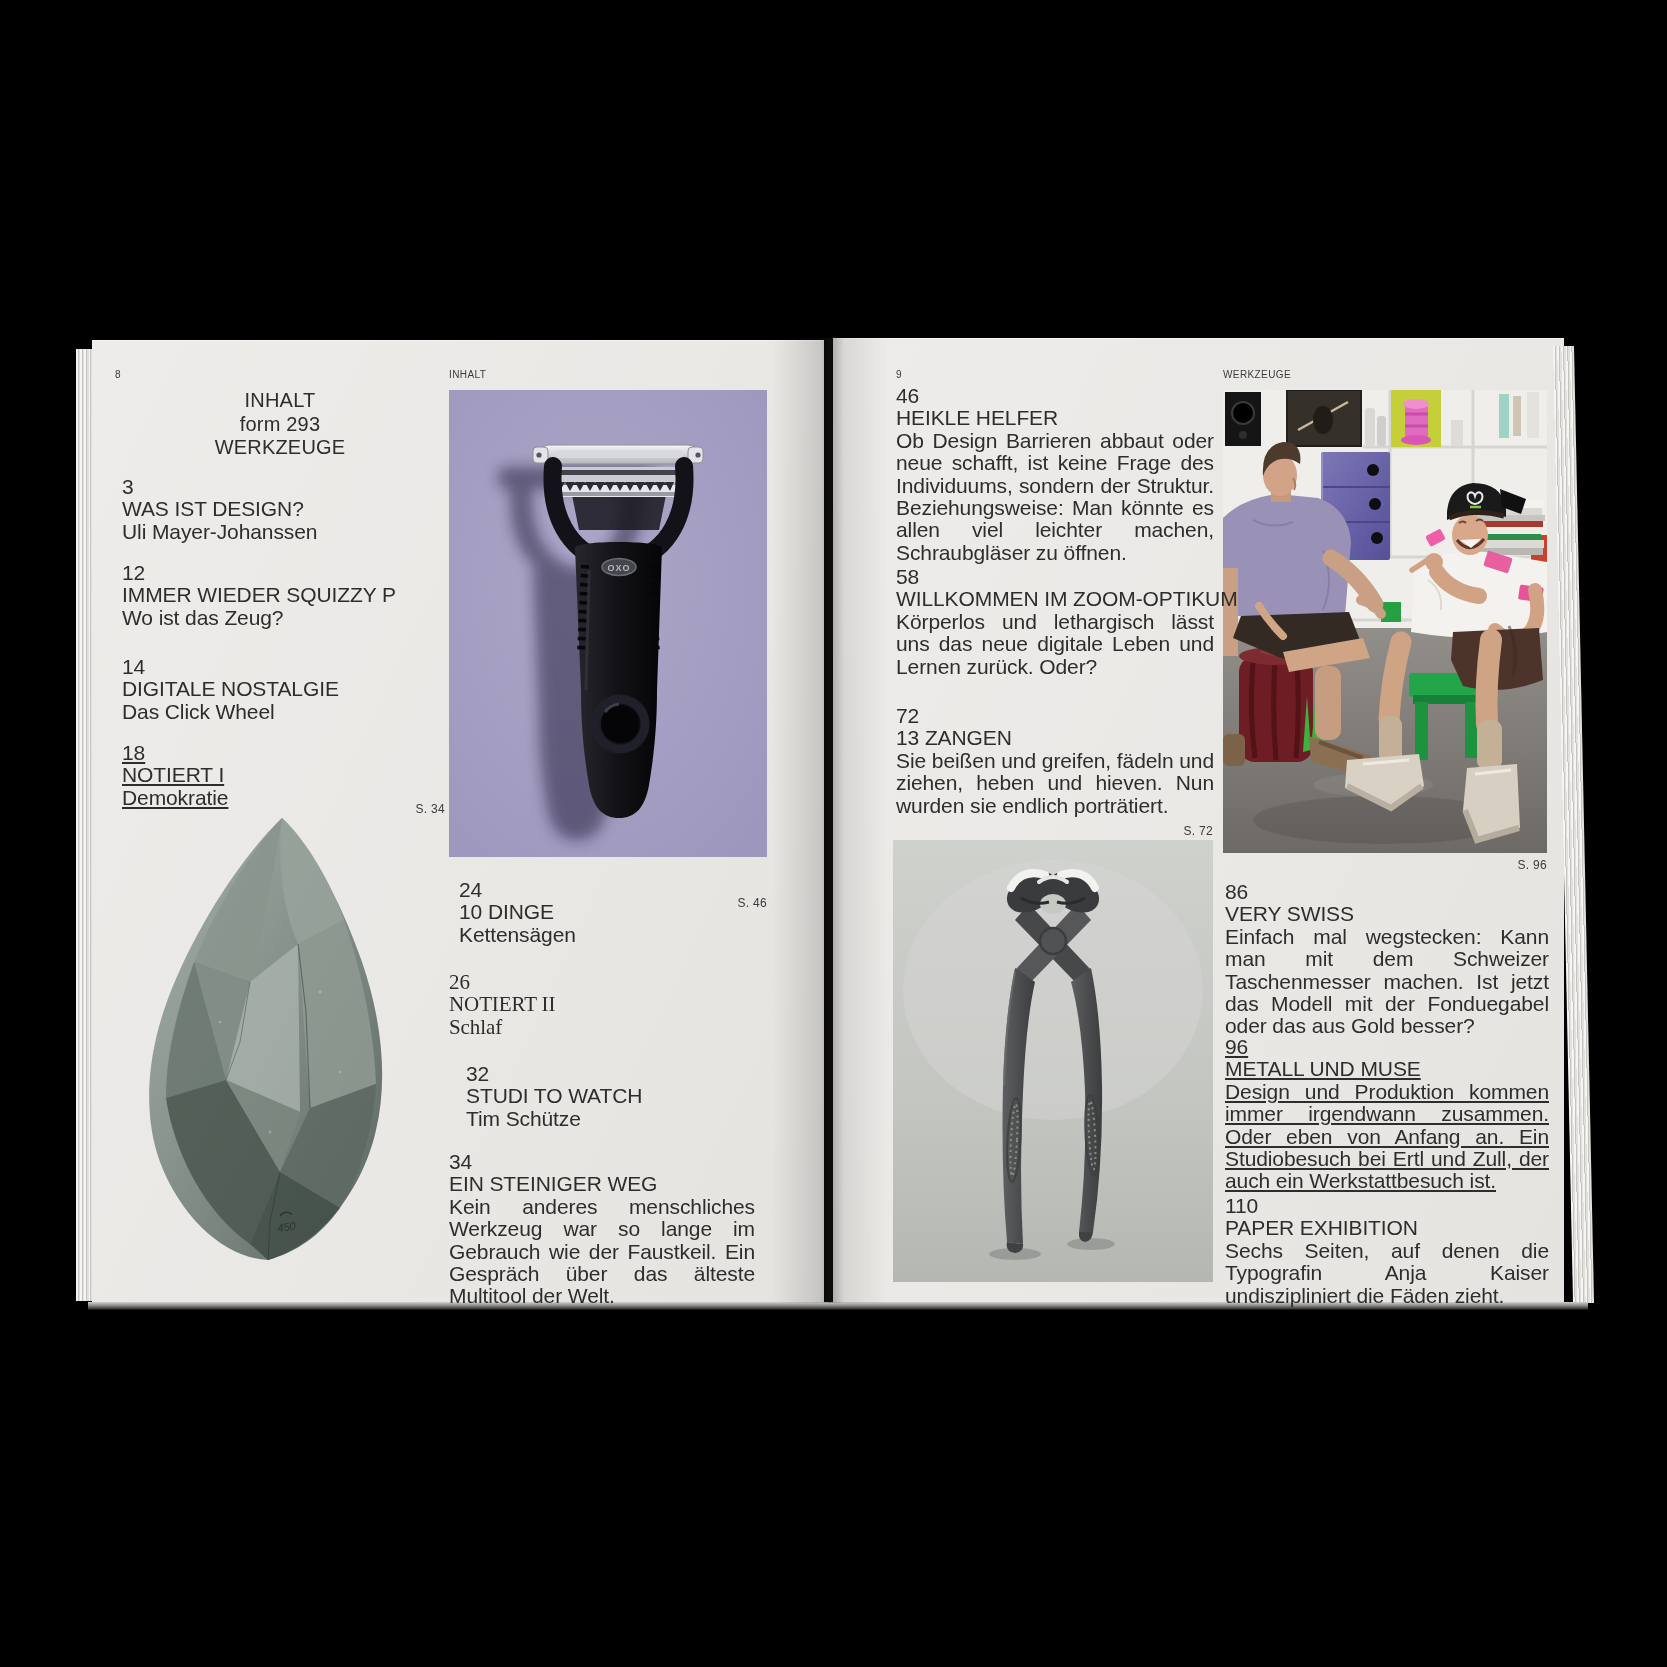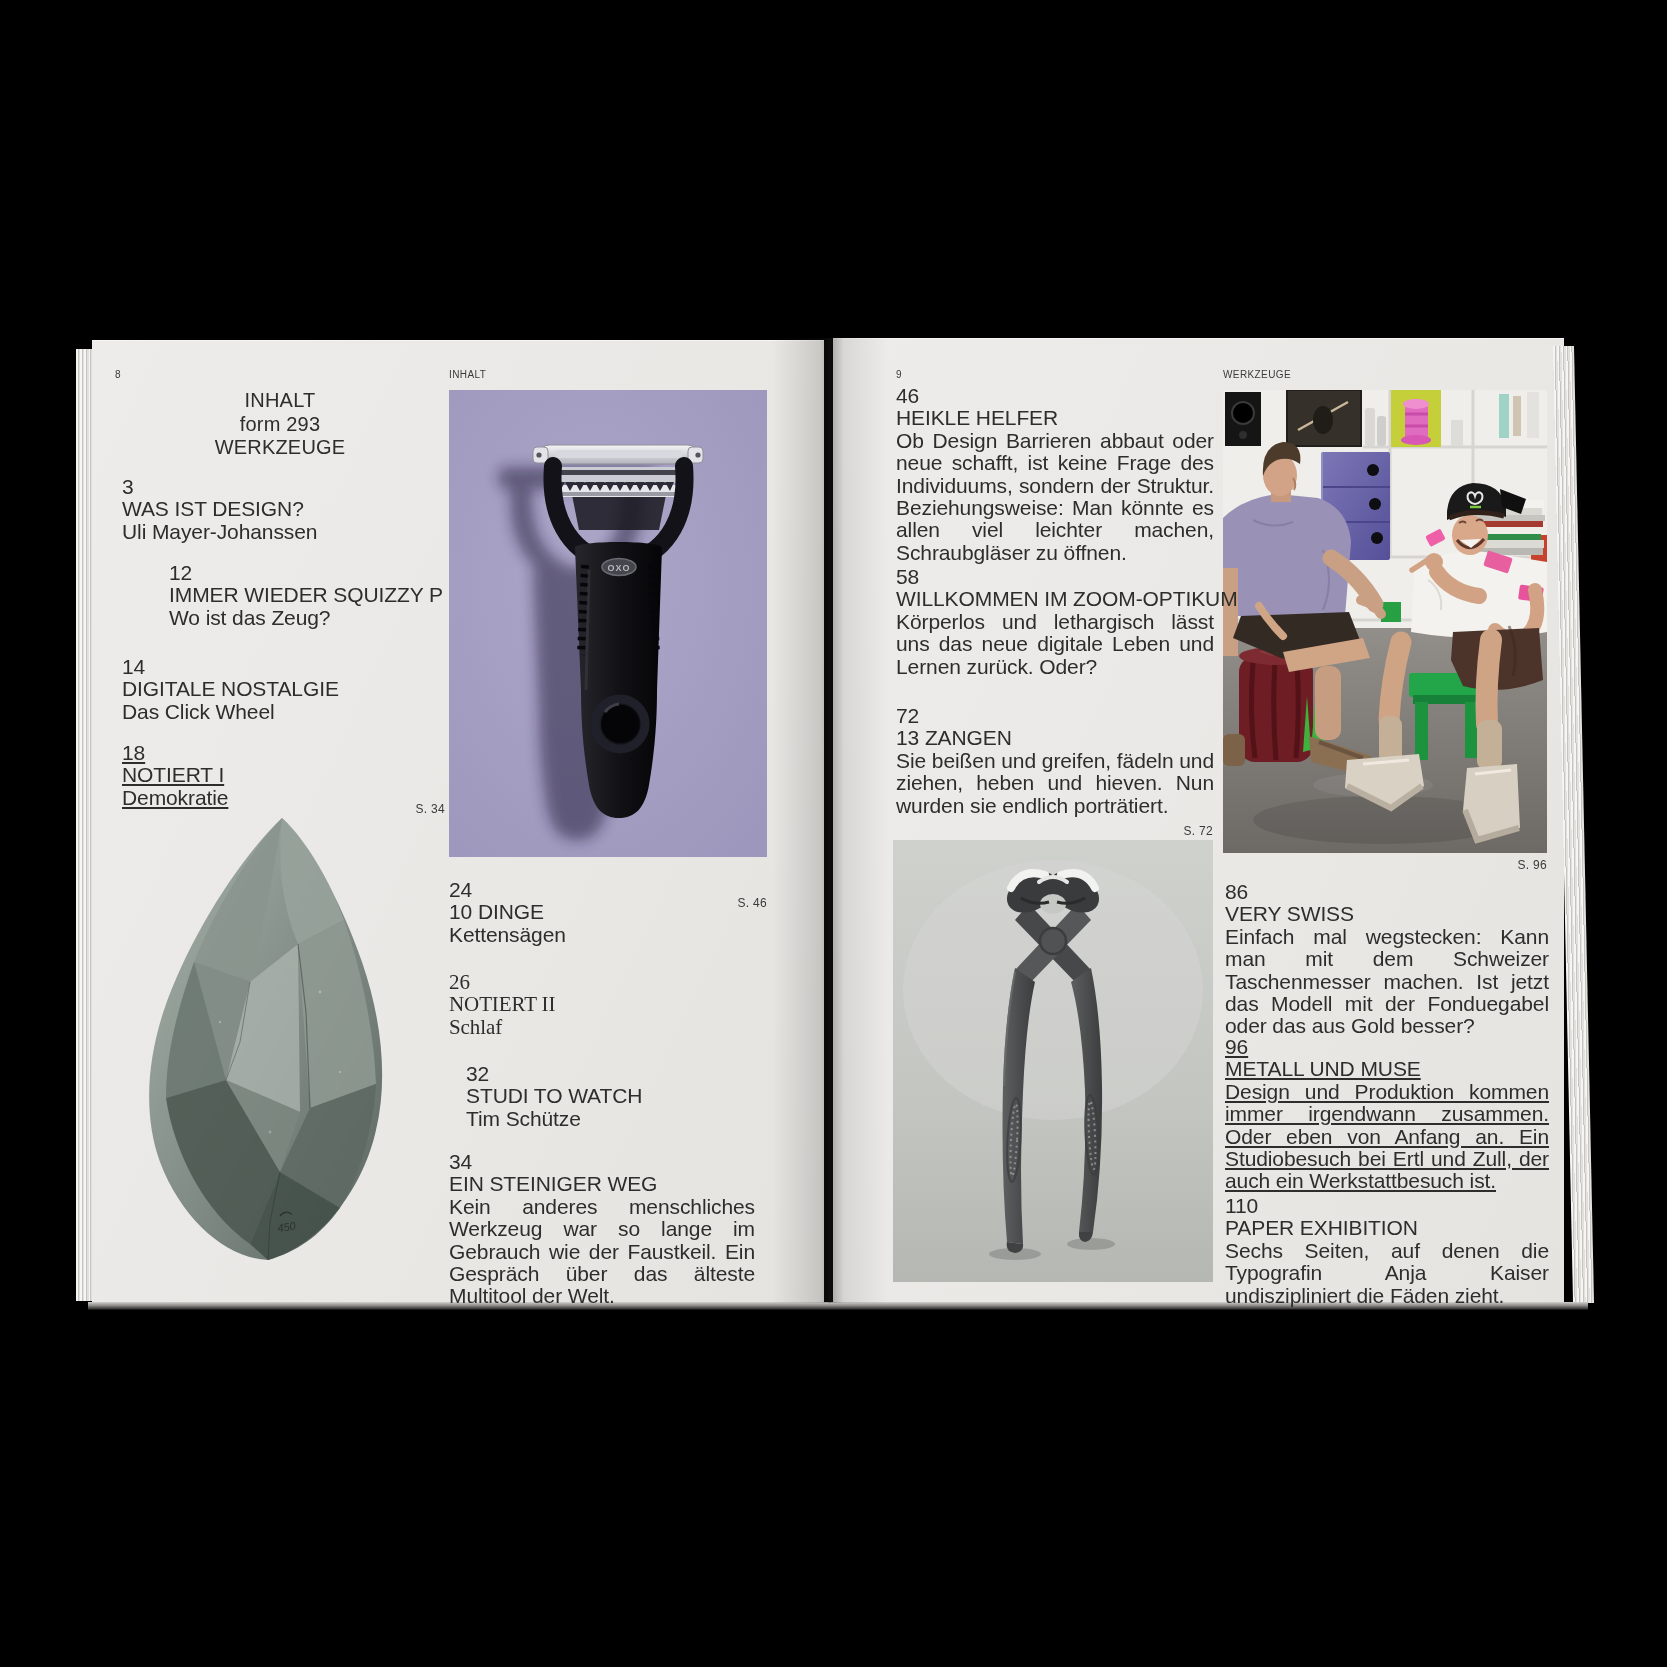--- a/index.html
+++ b/index.html
@@ -41,21 +41,21 @@
     <div>INHALT</div>
     <div>form 293</div>
     <div>WERKZEUGE</div>
   </div>
 
   <div class="entry" style="left:122px;top:476px;width:306px;">
     <div class="num">3</div>
     <div class="ttl">WAS IST DESIGN?</div>
     <div class="dsc">Uli Mayer-Johanssen</div>
   </div>
-  <div class="entry" style="left:122px;top:562px;width:306px;margin-left:47px;">
+  <div class="entry" style="left:122px;top:562px;width:306px;">
     <div class="num">12</div>
     <div class="ttl">IMMER WIEDER SQUIZZY P</div>
     <div class="dsc">Wo ist das Zeug?</div>
   </div>
   <div class="entry" style="left:122px;top:656px;width:306px;">
     <div class="num">14</div>
     <div class="ttl">DIGITALE NOSTALGIE</div>
     <div class="dsc">Das Click Wheel</div>
   </div>
   <div class="entry" style="left:122px;top:742px;width:306px;text-decoration:underline;">
@@ -153,21 +153,21 @@
 
       <circle cx="171" cy="334" r="25" fill="none" stroke="#20202a" stroke-width="9"></circle>
       <circle cx="171" cy="334" r="19" fill="#050508"></circle>
       <path d="M156,322 a20,20 0 0 1 14,-8" fill="none" stroke="#3e3e49" stroke-width="3"></path>
     </svg>
   </div>
 
   <div class="caption" style="left:345px;top:802px;width:100px;">S. 34</div>
   <div class="caption" style="left:667px;top:860px;width:100px;margin-top:36px;">S. 46</div>
 
-  <div class="entry" style="left:449px;top:879px;width:306px;">
+  <div class="entry" style="left:459px;top:879px;width:306px;">
     <div class="num">24</div>
     <div class="ttl">10 DINGE</div>
     <div class="dsc">Kettensägen</div>
   </div>
   <div class="entry" style="left:449px;top:971px;width:306px;font-family:Liberation Serif, serif;">
     <div class="num">26</div>
     <div class="ttl">NOTIERT II</div>
     <div class="dsc">Schlaf</div>
   </div>
   <div class="entry" style="left:426px;top:1063px;width:306px;margin-left:40px;">

